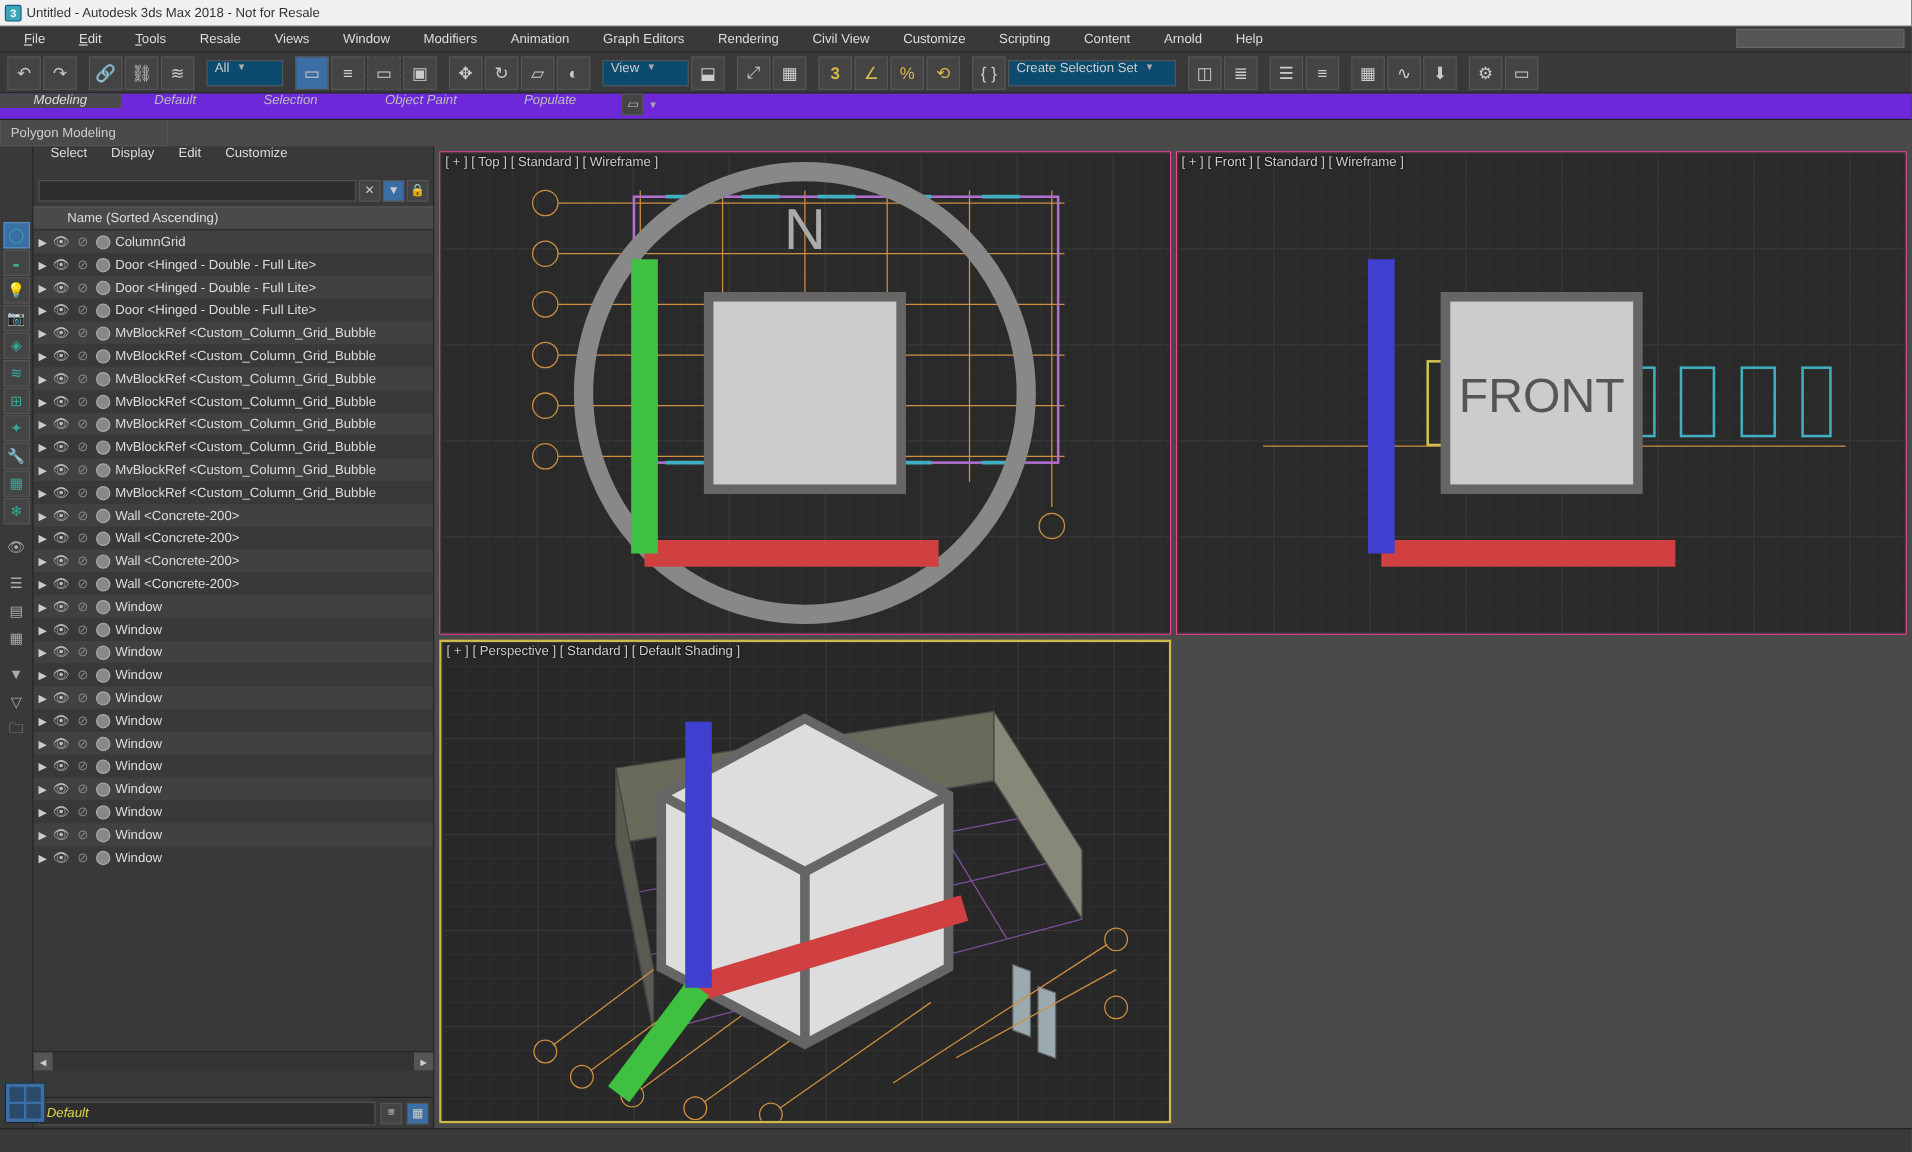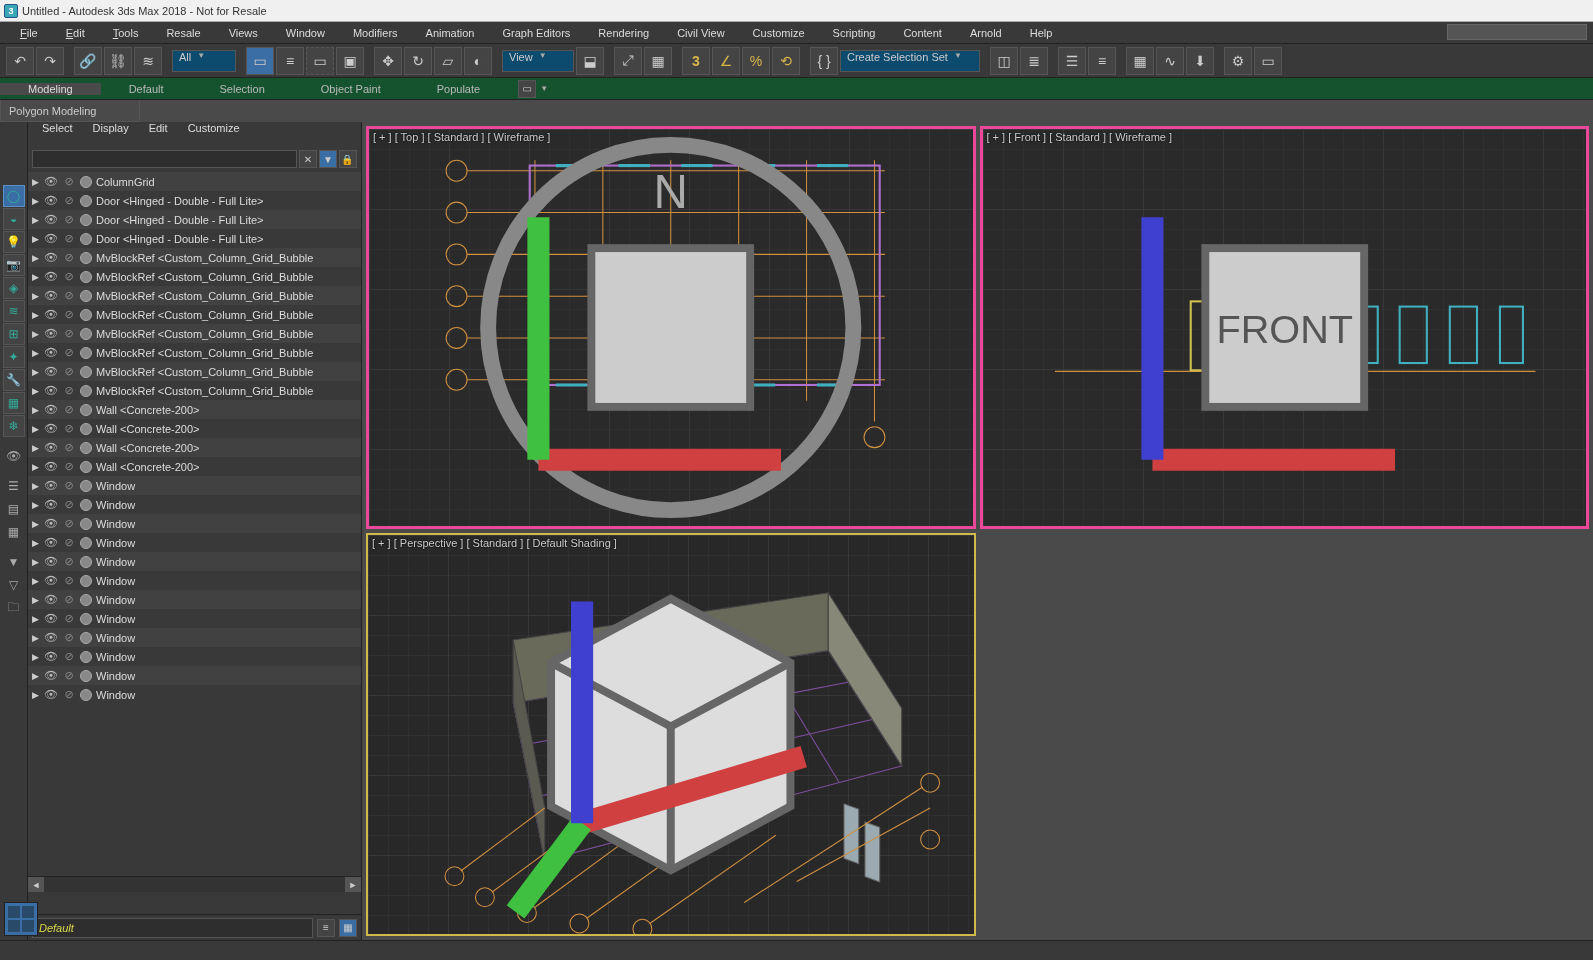--- a/index.html
+++ b/index.html
@@ -8,21 +8,21 @@
 .titlebar .app-icon { width: 14px; height: 14px; background: #3aa6b8; border-radius: 2px; display: flex; align-items: center; justify-content: center; font-size: 9px; color: #fff; font-weight: bold; border: 1px solid #258; }
 .menubar { background: #393939; height: 22px; display: flex; align-items: stretch; padding: 0 6px; gap: 0; border-bottom: 1px solid #222; }
 .menubar .menu-item { padding: 0 14px; display: flex; align-items: center; cursor: default; color: #ddd; }
 .menubar .menu-item .ul { text-decoration: underline; }
 .menubar .search-box { margin-left: auto; width: 140px; height: 16px; background: #555; border: 1px solid #666; margin-top: 2px; }
 .toolbar { background: #393939; height: 34px; display: flex; align-items: center; padding: 0 6px; gap: 2px; border-bottom: 1px solid #222; }
 .tb-btn { width: 28px; height: 28px; background: #444; border: 1px solid #555; display: flex; align-items: center; justify-content: center; color: #ccc; font-size: 14px; cursor: default; }
 .tb-btn.active { background: #3a6ea5; }
 .tb-sep { width: 6px; }
 .tb-select { background: #0c4a6e; border: 1px solid #555; color: #ccc; height: 22px; padding: 0 4px 0 6px; display: flex; gap: 4px; cursor: default; }
-.ribbon-tabs { background: #14532d; height: 22px; display: flex; align-items: center; border-bottom: 1px solid #222; }
+.ribbon-tabs { background: #6d28d9; height: 22px; display: flex; align-items: flex-start; border-bottom: 1px solid #222; font-style: italic; }
 .ribbon-tab { padding: 0 28px; display: flex; align-items: center; color: #bbb; cursor: default; }
 .ribbon-tab.active { background: #4a4a4a; color: #ddd; }
 .ribbon-panel { background: #4a4a4a; height: 22px; display: flex; align-items: center; padding: 0 8px; color: #ccc; border: 1px solid #555; border-top: none; }
 .main { display: flex; height: calc(960px - 22px - 22px - 34px - 22px - 22px - 20px); }
 .left-icon-strip { width: 28px; background: #393939; border-right: 1px solid #222; display: flex; flex-direction: column; align-items: center; padding-top: 2px; gap: 1px; }
 .left-ic { width: 22px; height: 22px; background: #444; border: 1px solid #555; display: flex; align-items: center; justify-content: center; font-size: 12px; color: #3a9; cursor: default; }
 .left-ic.plain { background: transparent; border: none; color: #aaa; }
 .left-ic.active { background: #3a6ea5; border-color:#5a8ec5; }
 .scene-explorer { width: 334px; background: #393939; display: flex; flex-direction: column; border-right: 1px solid #222; }
 .se-menus { height: 24px; display: flex; align-items: flex-start; padding: 0 4px; gap: 0; }
@@ -39,21 +39,21 @@
 .se-freeze { width: 14px; text-align: center; color: #888; }
 .se-dot { width: 12px; height: 12px; border-radius: 50%; background: #888; border: 1px solid #aaa; }
 .se-name { flex: 1; overflow: hidden; text-overflow: ellipsis; white-space: nowrap; }
 .se-hscroll { height: 16px; display: flex; align-items: stretch; background: #393939; border-top: 1px solid #222; }
 .se-hscroll .btn { width: 16px; background: #555; display:flex;align-items:center;justify-content:center;font-size:9px;color:#ccc;cursor:default;}
 .se-hscroll .track { flex:1; background:#333;}
 .se-bottom { height: 26px; display: flex; align-items: center; padding: 0 4px; gap: 4px; border-top: 1px solid #222; margin-top: 22px; }
 .se-bottom .layer { flex:1; background:#2e2e2e;border:1px solid #555;height:20px;display:flex;align-items:center;padding:0 6px;}
 .se-bottom .layer-text { color: #d9d94a; font-style: italic; }
 .viewports { flex: 1; display: grid; grid-template-columns: 1fr 1fr; grid-template-rows: 1fr 1fr; gap: 4px; padding: 4px; background: #4a4a4a; }
-.vp { background: #2a2a2a; position: relative; overflow: hidden; border: 3px solid #ec4899; }
+.vp { background: #2a2a2a; position: relative; overflow: hidden; border: 1px solid #ec4899; }
 .vp.active { border: 2px solid #d0b84a; }
 .vp-label { position: absolute; top: 2px; left: 4px; color: #ccc; font-size: 11px; z-index: 5; text-shadow: 0 0 2px #000; }
 .grid-bg {
   position: absolute; inset: 0;
   background-image: linear-gradient(#383838 1px, transparent 1px), linear-gradient(90deg, #383838 1px, transparent 1px), linear-gradient(#303030 1px, transparent 1px), linear-gradient(90deg, #303030 1px, transparent 1px);
   background-size: 80px 80px, 80px 80px, 20px 20px, 20px 20px;
 }
 .grid-bg.dark { background-color: #282828; }
 .vp svg { position: absolute; inset: 0; width: 100%; height: 100%; }
 .viewcube { position: absolute; top: 8px; right: 12px; width: 46px; height: 46px; z-index: 6; }
@@ -203,20 +203,21 @@
       <span>Display</span>
       <span>Edit</span>
       <span>Customize</span>
     </div>
     <div class="se-search-row">
       <input class="se-search" style="">
       <div class="small-ic">✕</div>
       <div class="small-ic active" style="background:#3a6ea5">▼</div>
       <div class="small-ic">🔒</div>
     </div>
+    <div class="se-header">Name (Sorted Ascending)</div>
     <div class="se-list" id="se-list">
         <div class="se-row">
           <span class="se-tri">▶</span>
           <span class="se-eye">👁</span>
           <span class="se-freeze">⊘</span>
           <span class="se-dot"></span>
           <span class="se-name">ColumnGrid</span>
         </div>
         <div class="se-row">
           <span class="se-tri">▶</span>

